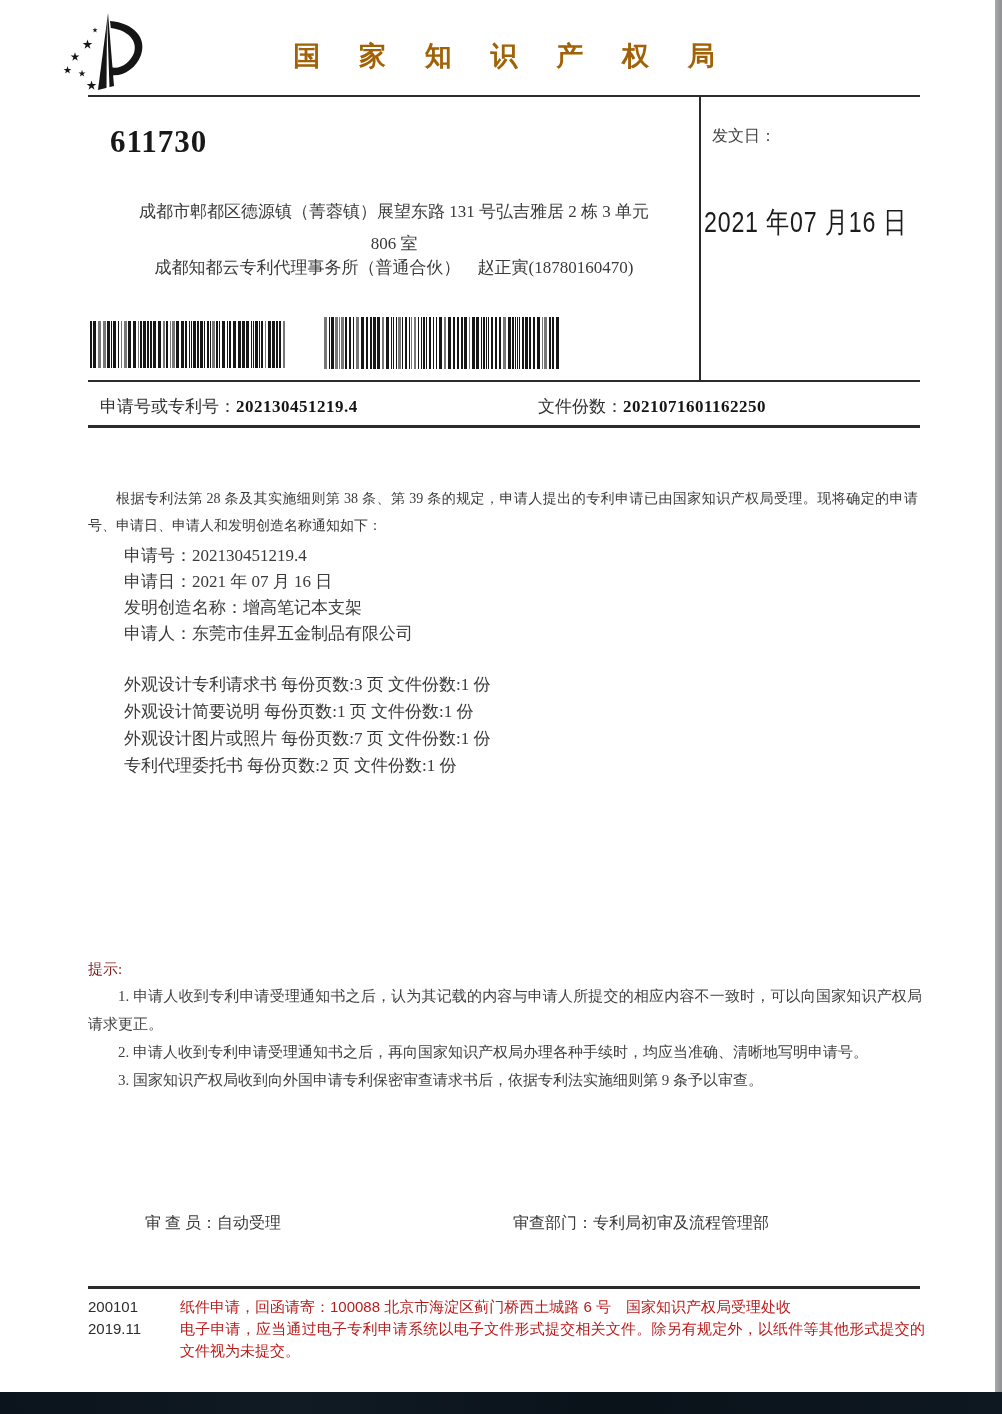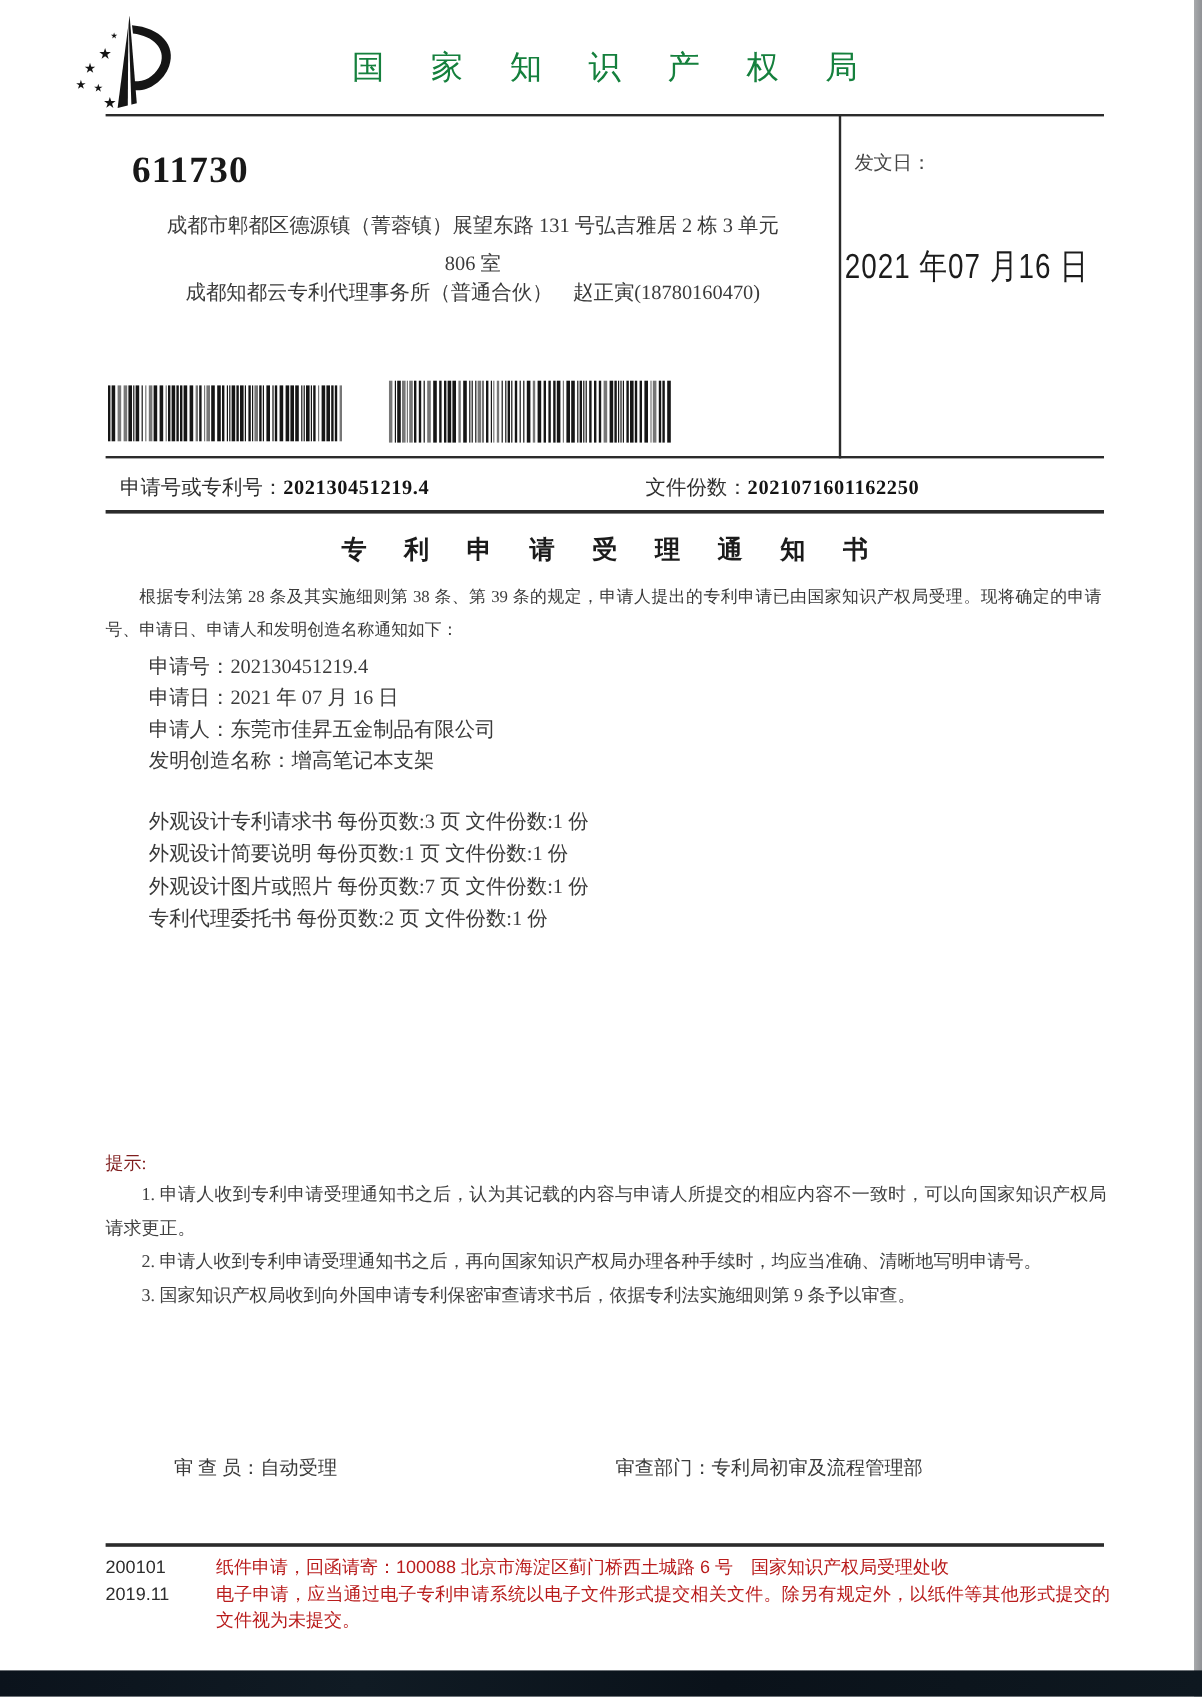--- a/index.html
+++ b/index.html
@@ -10,26 +10,26 @@
     overflow:hidden;
     font-family:"Liberation Serif","DejaVu Serif",serif;
     color:#383838;
   }
   .abs{position:absolute;}
   .rule{position:absolute;background:#2b2b2b;}
   
   .agency-title{
     left:88px;top:38px;width:832px;
     text-align:center;
-    font-size:27px;font-weight:normal;color:#15803d;
+    font-size:27px;font-weight:bold;color:#a16207;
     letter-spacing:16px;text-indent:16px;
   }
   
   .postal{left:110px;top:124px;font-size:31px;font-weight:bold;color:#181818;letter-spacing:1px;}
-  .addr{left:88px;width:612px;text-align:center;font-size:17px;color:#3a3a3a;}
+  .addr{left:88px;width:612px;text-align:center;font-size:17px;color:#3a3a3a;margin-top:24px;}
   .dispatch-label{left:712px;top:126px;font-size:16px;color:#444;}
   .dispatch-date{
     left:704px;top:203px;font-size:29px;color:#1c1c1c;
     font-family:"Liberation Sans","DejaVu Sans",sans-serif;
     transform:scaleX(0.8);transform-origin:left top;
     white-space:nowrap;letter-spacing:1px;
   }
   
   .barcode{font-size:0;line-height:0;overflow:hidden;white-space:nowrap;}
   .barcode i{display:inline-block;height:100%;}
@@ -101,28 +101,27 @@
   <div class="abs barcode" style="left:90px;top:321px;width:198px;height:47px;"><i style="width: 2px; margin-right: 1px; background: rgb(22, 22, 22);"></i><i style="width: 3px; margin-right: 2px; background: rgb(22, 22, 22);"></i><i style="width: 3px; margin-right: 2px; background: rgb(119, 119, 119);"></i><i style="width: 3px; margin-right: 1px; background: rgb(119, 119, 119);"></i><i style="width: 3px; margin-right: 1px; background: rgb(22, 22, 22);"></i><i style="width: 1px; margin-right: 1px; background: rgb(22, 22, 22);"></i><i style="width: 3px; margin-right: 2px; background: rgb(22, 22, 22);"></i><i style="width: 1px; margin-right: 2px; background: rgb(22, 22, 22);"></i><i style="width: 1px; margin-right: 2px; background: rgb(119, 119, 119);"></i><i style="width: 3px; margin-right: 1px; background: rgb(119, 119, 119);"></i><i style="width: 3px; margin-right: 2px; background: rgb(22, 22, 22);"></i><i style="width: 3px; margin-right: 2px; background: rgb(22, 22, 22);"></i><i style="width: 1px; margin-right: 1px; background: rgb(119, 119, 119);"></i><i style="width: 2px; margin-right: 1px; background: rgb(22, 22, 22);"></i><i style="width: 3px; margin-right: 1px; background: rgb(22, 22, 22);"></i><i style="width: 2px; margin-right: 1px; background: rgb(22, 22, 22);"></i><i style="width: 2px; margin-right: 1px; background: rgb(22, 22, 22);"></i><i style="width: 3px; margin-right: 2px; background: rgb(22, 22, 22);"></i><i style="width: 3px; margin-right: 2px; background: rgb(22, 22, 22);"></i><i style="width: 2px; margin-right: 1px; background: rgb(119, 119, 119);"></i><i style="width: 2px; margin-right: 2px; background: rgb(22, 22, 22);"></i><i style="width: 1px; margin-right: 1px; background: rgb(119, 119, 119);"></i><i style="width: 3px; margin-right: 1px; background: rgb(119, 119, 119);"></i><i style="width: 3px; margin-right: 2px; background: rgb(22, 22, 22);"></i><i style="width: 3px; margin-right: 1px; background: rgb(22, 22, 22);"></i><i style="width: 2px; margin-right: 2px; background: rgb(22, 22, 22);"></i><i style="width: 1px; margin-right: 1px; background: rgb(22, 22, 22);"></i><i style="width: 1px; margin-right: 1px; background: rgb(22, 22, 22);"></i><i style="width: 3px; margin-right: 1px; background: rgb(22, 22, 22);"></i><i style="width: 2px; margin-right: 1px; background: rgb(22, 22, 22);"></i><i style="width: 3px; margin-right: 1px; background: rgb(22, 22, 22);"></i><i style="width: 1px; margin-right: 2px; background: rgb(22, 22, 22);"></i><i style="width: 2px; margin-right: 1px; background: rgb(22, 22, 22);"></i><i style="width: 1px; margin-right: 1px; background: rgb(22, 22, 22);"></i><i style="width: 3px; margin-right: 1px; background: rgb(119, 119, 119);"></i><i style="width: 2px; margin-right: 1px; background: rgb(22, 22, 22);"></i><i style="width: 1px; margin-right: 2px; background: rgb(22, 22, 22);"></i><i style="width: 3px; margin-right: 2px; background: rgb(22, 22, 22);"></i><i style="width: 1px; margin-right: 1px; background: rgb(22, 22, 22);"></i><i style="width: 2px; margin-right: 2px; background: rgb(22, 22, 22);"></i><i style="width: 3px; margin-right: 2px; background: rgb(22, 22, 22);"></i><i style="width: 3px; margin-right: 1px; background: rgb(22, 22, 22);"></i><i style="width: 3px; margin-right: 1px; background: rgb(22, 22, 22);"></i><i style="width: 3px; margin-right: 2px; background: rgb(22, 22, 22);"></i><i style="width: 1px; margin-right: 1px; background: rgb(22, 22, 22);"></i><i style="width: 1px; margin-right: 1px; background: rgb(22, 22, 22);"></i><i style="width: 3px; margin-right: 1px; background: rgb(22, 22, 22);"></i><i style="width: 1px; margin-right: 1px; background: rgb(22, 22, 22);"></i><i style="width: 2px; margin-right: 2px; background: rgb(22, 22, 22);"></i><i style="width: 1px; margin-right: 2px; background: rgb(119, 119, 119);"></i><i style="width: 3px; margin-right: 1px; background: rgb(22, 22, 22);"></i><i style="width: 3px; margin-right: 1px; background: rgb(22, 22, 22);"></i><i style="width: 2px; margin-right: 1px; background: rgb(22, 22, 22);"></i><i style="width: 2px; margin-right: 2px; background: rgb(22, 22, 22);"></i><i style="width: 2px; margin-right: 2px; background: rgb(119, 119, 119);"></i></div>
   <div class="abs barcode" style="left:324px;top:317px;width:238px;height:52px;"><i style="width: 3px; margin-right: 2px; background: rgb(119, 119, 119);"></i><i style="width: 1px; margin-right: 1px; background: rgb(22, 22, 22);"></i><i style="width: 3px; margin-right: 1px; background: rgb(22, 22, 22);"></i><i style="width: 3px; margin-right: 1px; background: rgb(119, 119, 119);"></i><i style="width: 1px; margin-right: 1px; background: rgb(119, 119, 119);"></i><i style="width: 3px; margin-right: 1px; background: rgb(119, 119, 119);"></i><i style="width: 2px; margin-right: 2px; background: rgb(22, 22, 22);"></i><i style="width: 2px; margin-right: 2px; background: rgb(22, 22, 22);"></i><i style="width: 1px; margin-right: 2px; background: rgb(22, 22, 22);"></i><i style="width: 3px; margin-right: 2px; background: rgb(119, 119, 119);"></i><i style="width: 3px; margin-right: 2px; background: rgb(22, 22, 22);"></i><i style="width: 2px; margin-right: 2px; background: rgb(22, 22, 22);"></i><i style="width: 2px; margin-right: 1px; background: rgb(22, 22, 22);"></i><i style="width: 3px; margin-right: 1px; background: rgb(22, 22, 22);"></i><i style="width: 3px; margin-right: 2px; background: rgb(22, 22, 22);"></i><i style="width: 2px; margin-right: 2px; background: rgb(119, 119, 119);"></i><i style="width: 3px; margin-right: 2px; background: rgb(22, 22, 22);"></i><i style="width: 1px; margin-right: 1px; background: rgb(22, 22, 22);"></i><i style="width: 1px; margin-right: 2px; background: rgb(22, 22, 22);"></i><i style="width: 1px; margin-right: 1px; background: rgb(22, 22, 22);"></i><i style="width: 3px; margin-right: 1px; background: rgb(119, 119, 119);"></i><i style="width: 1px; margin-right: 2px; background: rgb(22, 22, 22);"></i><i style="width: 2px; margin-right: 2px; background: rgb(22, 22, 22);"></i><i style="width: 1px; margin-right: 1px; background: rgb(22, 22, 22);"></i><i style="width: 1px; margin-right: 2px; background: rgb(119, 119, 119);"></i><i style="width: 2px; margin-right: 2px; background: rgb(119, 119, 119);"></i><i style="width: 1px; margin-right: 2px; background: rgb(22, 22, 22);"></i><i style="width: 1px; margin-right: 1px; background: rgb(22, 22, 22);"></i><i style="width: 2px; margin-right: 1px; background: rgb(22, 22, 22);"></i><i style="width: 1px; margin-right: 2px; background: rgb(22, 22, 22);"></i><i style="width: 2px; margin-right: 2px; background: rgb(22, 22, 22);"></i><i style="width: 1px; margin-right: 2px; background: rgb(22, 22, 22);"></i><i style="width: 1px; margin-right: 2px; background: rgb(22, 22, 22);"></i><i style="width: 3px; margin-right: 2px; background: rgb(22, 22, 22);"></i><i style="width: 2px; margin-right: 2px; background: rgb(119, 119, 119);"></i><i style="width: 3px; margin-right: 2px; background: rgb(22, 22, 22);"></i><i style="width: 2px; margin-right: 2px; background: rgb(22, 22, 22);"></i><i style="width: 2px; margin-right: 2px; background: rgb(22, 22, 22);"></i><i style="width: 2px; margin-right: 1px; background: rgb(22, 22, 22);"></i><i style="width: 3px; margin-right: 2px; background: rgb(22, 22, 22);"></i><i style="width: 1px; margin-right: 2px; background: rgb(119, 119, 119);"></i><i style="width: 3px; margin-right: 1px; background: rgb(22, 22, 22);"></i><i style="width: 3px; margin-right: 2px; background: rgb(22, 22, 22);"></i><i style="width: 1px; margin-right: 1px; background: rgb(22, 22, 22);"></i><i style="width: 2px; margin-right: 1px; background: rgb(22, 22, 22);"></i><i style="width: 1px; margin-right: 1px; background: rgb(22, 22, 22);"></i><i style="width: 1px; margin-right: 2px; background: rgb(22, 22, 22);"></i><i style="width: 2px; margin-right: 2px; background: rgb(22, 22, 22);"></i><i style="width: 2px; margin-right: 2px; background: rgb(22, 22, 22);"></i><i style="width: 2px; margin-right: 2px; background: rgb(22, 22, 22);"></i><i style="width: 3px; margin-right: 2px; background: rgb(119, 119, 119);"></i><i style="width: 3px; margin-right: 1px; background: rgb(22, 22, 22);"></i><i style="width: 2px; margin-right: 1px; background: rgb(22, 22, 22);"></i><i style="width: 1px; margin-right: 1px; background: rgb(22, 22, 22);"></i><i style="width: 1px; margin-right: 1px; background: rgb(22, 22, 22);"></i><i style="width: 1px; margin-right: 2px; background: rgb(22, 22, 22);"></i><i style="width: 2px; margin-right: 1px; background: rgb(22, 22, 22);"></i><i style="width: 3px; margin-right: 1px; background: rgb(22, 22, 22);"></i><i style="width: 2px; margin-right: 2px; background: rgb(22, 22, 22);"></i><i style="width: 2px; margin-right: 2px; background: rgb(22, 22, 22);"></i><i style="width: 3px; margin-right: 2px; background: rgb(22, 22, 22);"></i><i style="width: 1px; margin-right: 1px; background: rgb(119, 119, 119);"></i><i style="width: 3px; margin-right: 2px; background: rgb(119, 119, 119);"></i><i style="width: 2px; margin-right: 1px; background: rgb(22, 22, 22);"></i><i style="width: 2px; margin-right: 2px; background: rgb(22, 22, 22);"></i><i style="width: 3px; margin-right: 1px; background: rgb(22, 22, 22);"></i></div>
 
   <div class="abs numline" style="left:100px;">
     <span>申请号或专利号：</span><b>202130451219.4</b>
   </div>
   <div class="abs numline" style="left:538px;">
     <span>文件份数：</span><b>2021071601162250</b>
   </div>
 
-  <div class="abs notice-title">专 利 申 请 受 理 通 知 书</div>
   <div class="abs intro">根据专利法第 28 条及其实施细则第 38 条、第 39 条的规定，申请人提出的专利申请已由国家知识产权局受理。现将确定的申请号、申请日、申请人和发明创造名称通知如下：</div>
 
   <div class="abs fields">
     <div><span>申请号：</span><span>202130451219.4</span></div>
     <div><span>申请日：</span><span>2021 年 07 月 16 日</span></div>
+    <div><span>发明创造名称：</span><span>增高笔记本支架</span></div>
     <div><span>申请人：</span><span>东莞市佳昇五金制品有限公司</span></div>
-    <div><span>发明创造名称：</span><span>增高笔记本支架</span></div>
   </div>
 
   <div class="abs received">
     <div>外观设计专利请求书 每份页数:3 页 文件份数:1 份</div>
     <div>外观设计简要说明 每份页数:1 页 文件份数:1 份</div>
     <div>外观设计图片或照片 每份页数:7 页 文件份数:1 份</div>
     <div>专利代理委托书 每份页数:2 页 文件份数:1 份</div>
   </div>
 
   <div class="abs tips-heading">提示:</div>

